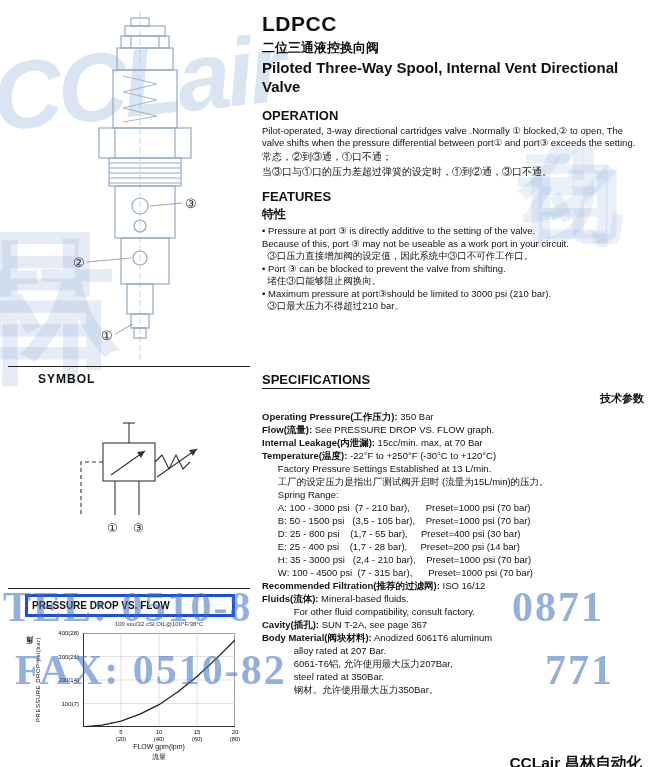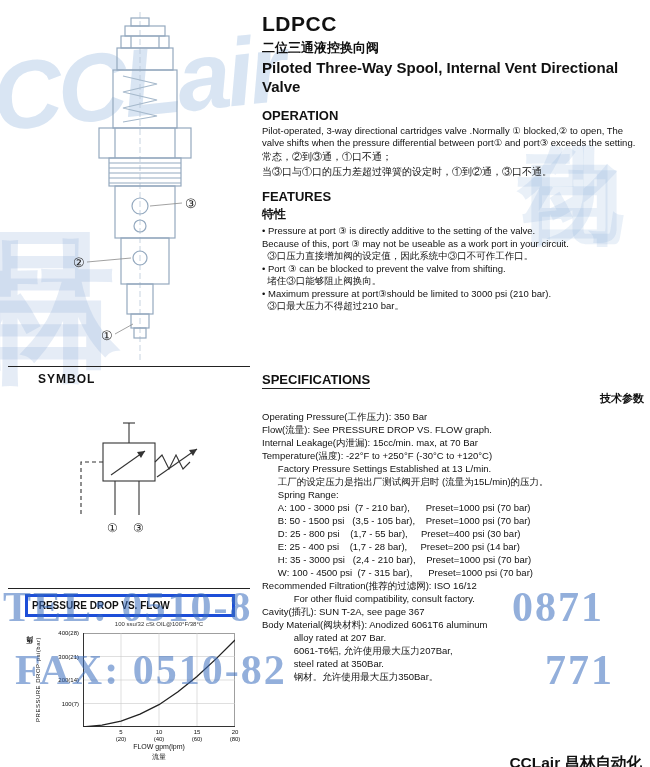--- a/index.html
+++ b/index.html
@@ -23,21 +23,21 @@
   .title-cn{font-size:13px;font-weight:bold;margin:3px 0 2px 0;}
   .title-en{font-size:15px;font-weight:bold;line-height:1.25;margin:2px 0 0 0;width:360px;}
   .sec-h{font-size:13px;font-weight:bold;margin:11px 0 2px 0;}
   .sec-h-cn{font-size:12px;font-weight:bold;margin:0 0 2px 0;}
   .para{font-size:9.5px;line-height:1.3;margin:1px 0;}
   .para-cn{font-size:10px;line-height:1.35;margin:1px 0;}
   .feat-line{font-size:9.5px;line-height:1.32;white-space:pre-wrap;}
   .spec-h{font-size:13px;font-weight:bold;display:inline-block;border-bottom:1px solid #222;padding-bottom:1px;margin:0;}
   .spec-h-cn{font-size:11px;font-weight:bold;margin:2px 0 4px 0;text-align:right;}
   .spec-line{font-size:9.5px;line-height:13px;white-space:pre-wrap;}
-  .spec-line b{font-weight:normal;}
+  .spec-line b{font-weight:bold;}
   
   .symbol-h{font-size:12px;font-weight:bold;letter-spacing:1px;}
   
   .chart-title{border:3px solid #1d4ed8;font-size:10px;font-weight:bold;padding:3px 4px;width:210px;box-sizing:border-box;}
   .chart-body{position:relative;width:225px;height:142px;margin-top:2px;}
   .note{position:absolute;left:58px;top:2px;width:152px;text-align:center;font-size:6px;color:#333;}
   .ylab-cn{position:absolute;left:0px;top:30px;writing-mode:vertical-rl;transform:rotate(180deg);font-size:7px;}
   .ylab{position:absolute;left:10px;top:18px;writing-mode:vertical-rl;transform:rotate(180deg);font-size:6px;letter-spacing:0.5px;}
   .ytick{position:absolute;left:20px;width:34px;text-align:right;font-size:6px;}
   .xtick{position:absolute;width:24px;text-align:center;font-size:6px;line-height:6.5px;top:110px;}
@@ -193,20 +193,21 @@
       <div class="spec-line"><b></b><span>      Factory Pressure Settings Established at 13 L/min.</span></div>
       <div class="spec-line"><b></b><span>      工厂的设定压力是指出厂测试阀开启时 (流量为15L/min)的压力。</span></div>
       <div class="spec-line"><b></b><span>      Spring Range:</span></div>
       <div class="spec-line"><b></b><span>      A: 100 - 3000 psi  (7 - 210 bar),      Preset=1000 psi (70 bar)</span></div>
       <div class="spec-line"><b></b><span>      B: 50 - 1500 psi   (3,5 - 105 bar),    Preset=1000 psi (70 bar)</span></div>
       <div class="spec-line"><b></b><span>      D: 25 - 800 psi    (1,7 - 55 bar),     Preset=400 psi (30 bar)</span></div>
       <div class="spec-line"><b></b><span>      E: 25 - 400 psi    (1,7 - 28 bar),     Preset=200 psi (14 bar)</span></div>
       <div class="spec-line"><b></b><span>      H: 35 - 3000 psi   (2,4 - 210 bar),    Preset=1000 psi (70 bar)</span></div>
       <div class="spec-line"><b></b><span>      W: 100 - 4500 psi  (7 - 315 bar),      Preset=1000 psi (70 bar)</span></div>
       <div class="spec-line"><b>Recommended Filtration(推荐的过滤网):</b><span> ISO 16/12</span></div>
+      <div class="spec-line"><b>Fluids(流体):</b><span> Mineral-based fluids.</span></div>
       <div class="spec-line"><b></b><span>            For other fluid compatibility, consult factory.</span></div>
       <div class="spec-line"><b>Cavity(插孔):</b><span> SUN T-2A, see page 367</span></div>
       <div class="spec-line"><b>Body Material(阀块材料):</b><span> Anodized 6061T6 aluminum</span></div>
       <div class="spec-line"><b></b><span>            alloy rated at 207 Bar.</span></div>
       <div class="spec-line"><b></b><span>            6061-T6铝, 允许使用最大压力207Bar,</span></div>
       <div class="spec-line"><b></b><span>            steel rated at 350Bar.</span></div>
       <div class="spec-line"><b></b><span>            钢材。允许使用最大压力350Bar。</span></div>
     </div>
 
     <div class="footer-brand">CCLair 昌林自动化</div>

